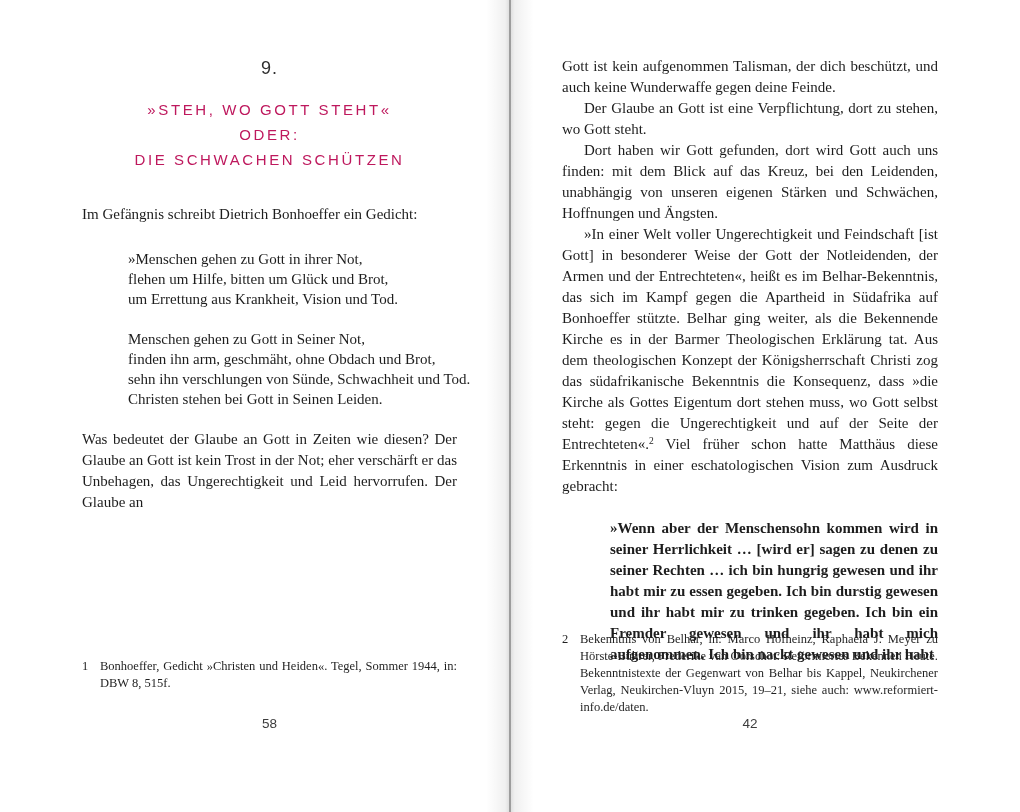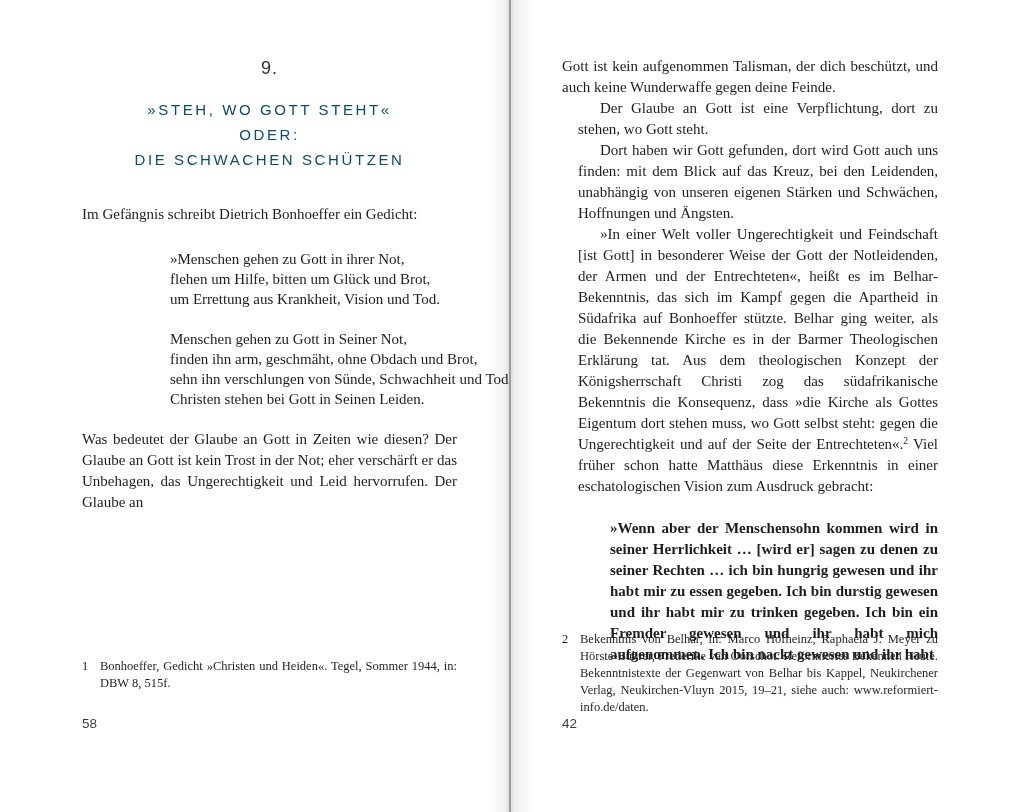--- a/index.html
+++ b/index.html
@@ -63,49 +63,49 @@
     letter-spacing: 1px;
     color: #2e2e2e;
     text-align: center;
     margin-bottom: 18px;
   }
   .chapter-title {
     font-family: "Liberation Sans", sans-serif;
     font-size: 15px;
     line-height: 25px;
     letter-spacing: 2.6px;
-    color: #0c4a6e;
+    color: #be185d;
     text-align: center;
     text-transform: uppercase;
     margin-bottom: 32px;
   }
 
   .intro {
     font-size: 15px;
     line-height: 21px;
     margin: 0 0 4px 0;
   }
 
   .poem {
     margin-top: 24px;
     margin-left: 46px;
     font-size: 15px;
     line-height: 20px;
   }
   .stanza { margin-bottom: 20px; }
-  .poem-line { white-space: nowrap; margin-left: 42px; }
+  .poem-line { white-space: nowrap; }
 
   .body-par {
     font-size: 15px;
     line-height: 21px;
     text-align: justify;
     margin: 0;
   }
   .par-left { margin-top: 18px; }
-  .indent { text-indent: 22px; margin-left: 16px; }
+  .indent { text-indent: 22px; }
 
   sup.fn-mark {
     font-size: 9.5px;
     line-height: 0;
     vertical-align: baseline;
     position: relative;
     top: -5px;
   }
 
   .blockquote {
@@ -137,20 +137,21 @@
     flex: 0 0 18px;
   }
   .footnote .fn-text { flex: 1; }
 
   .page-number {
     position: absolute;
     top: 716px;
     font-family: "Liberation Sans", sans-serif;
     font-size: 13.5px;
     color: #3c3c3c;
+    text-align: center;
   }
   .pn-left  { left: 82px; right: 53px; }
   .pn-right { left: 52px; right: 82px; }
 </style>
 </head>
 <body>
 
 <div class="spread">
 
   <div class="page page-left">

